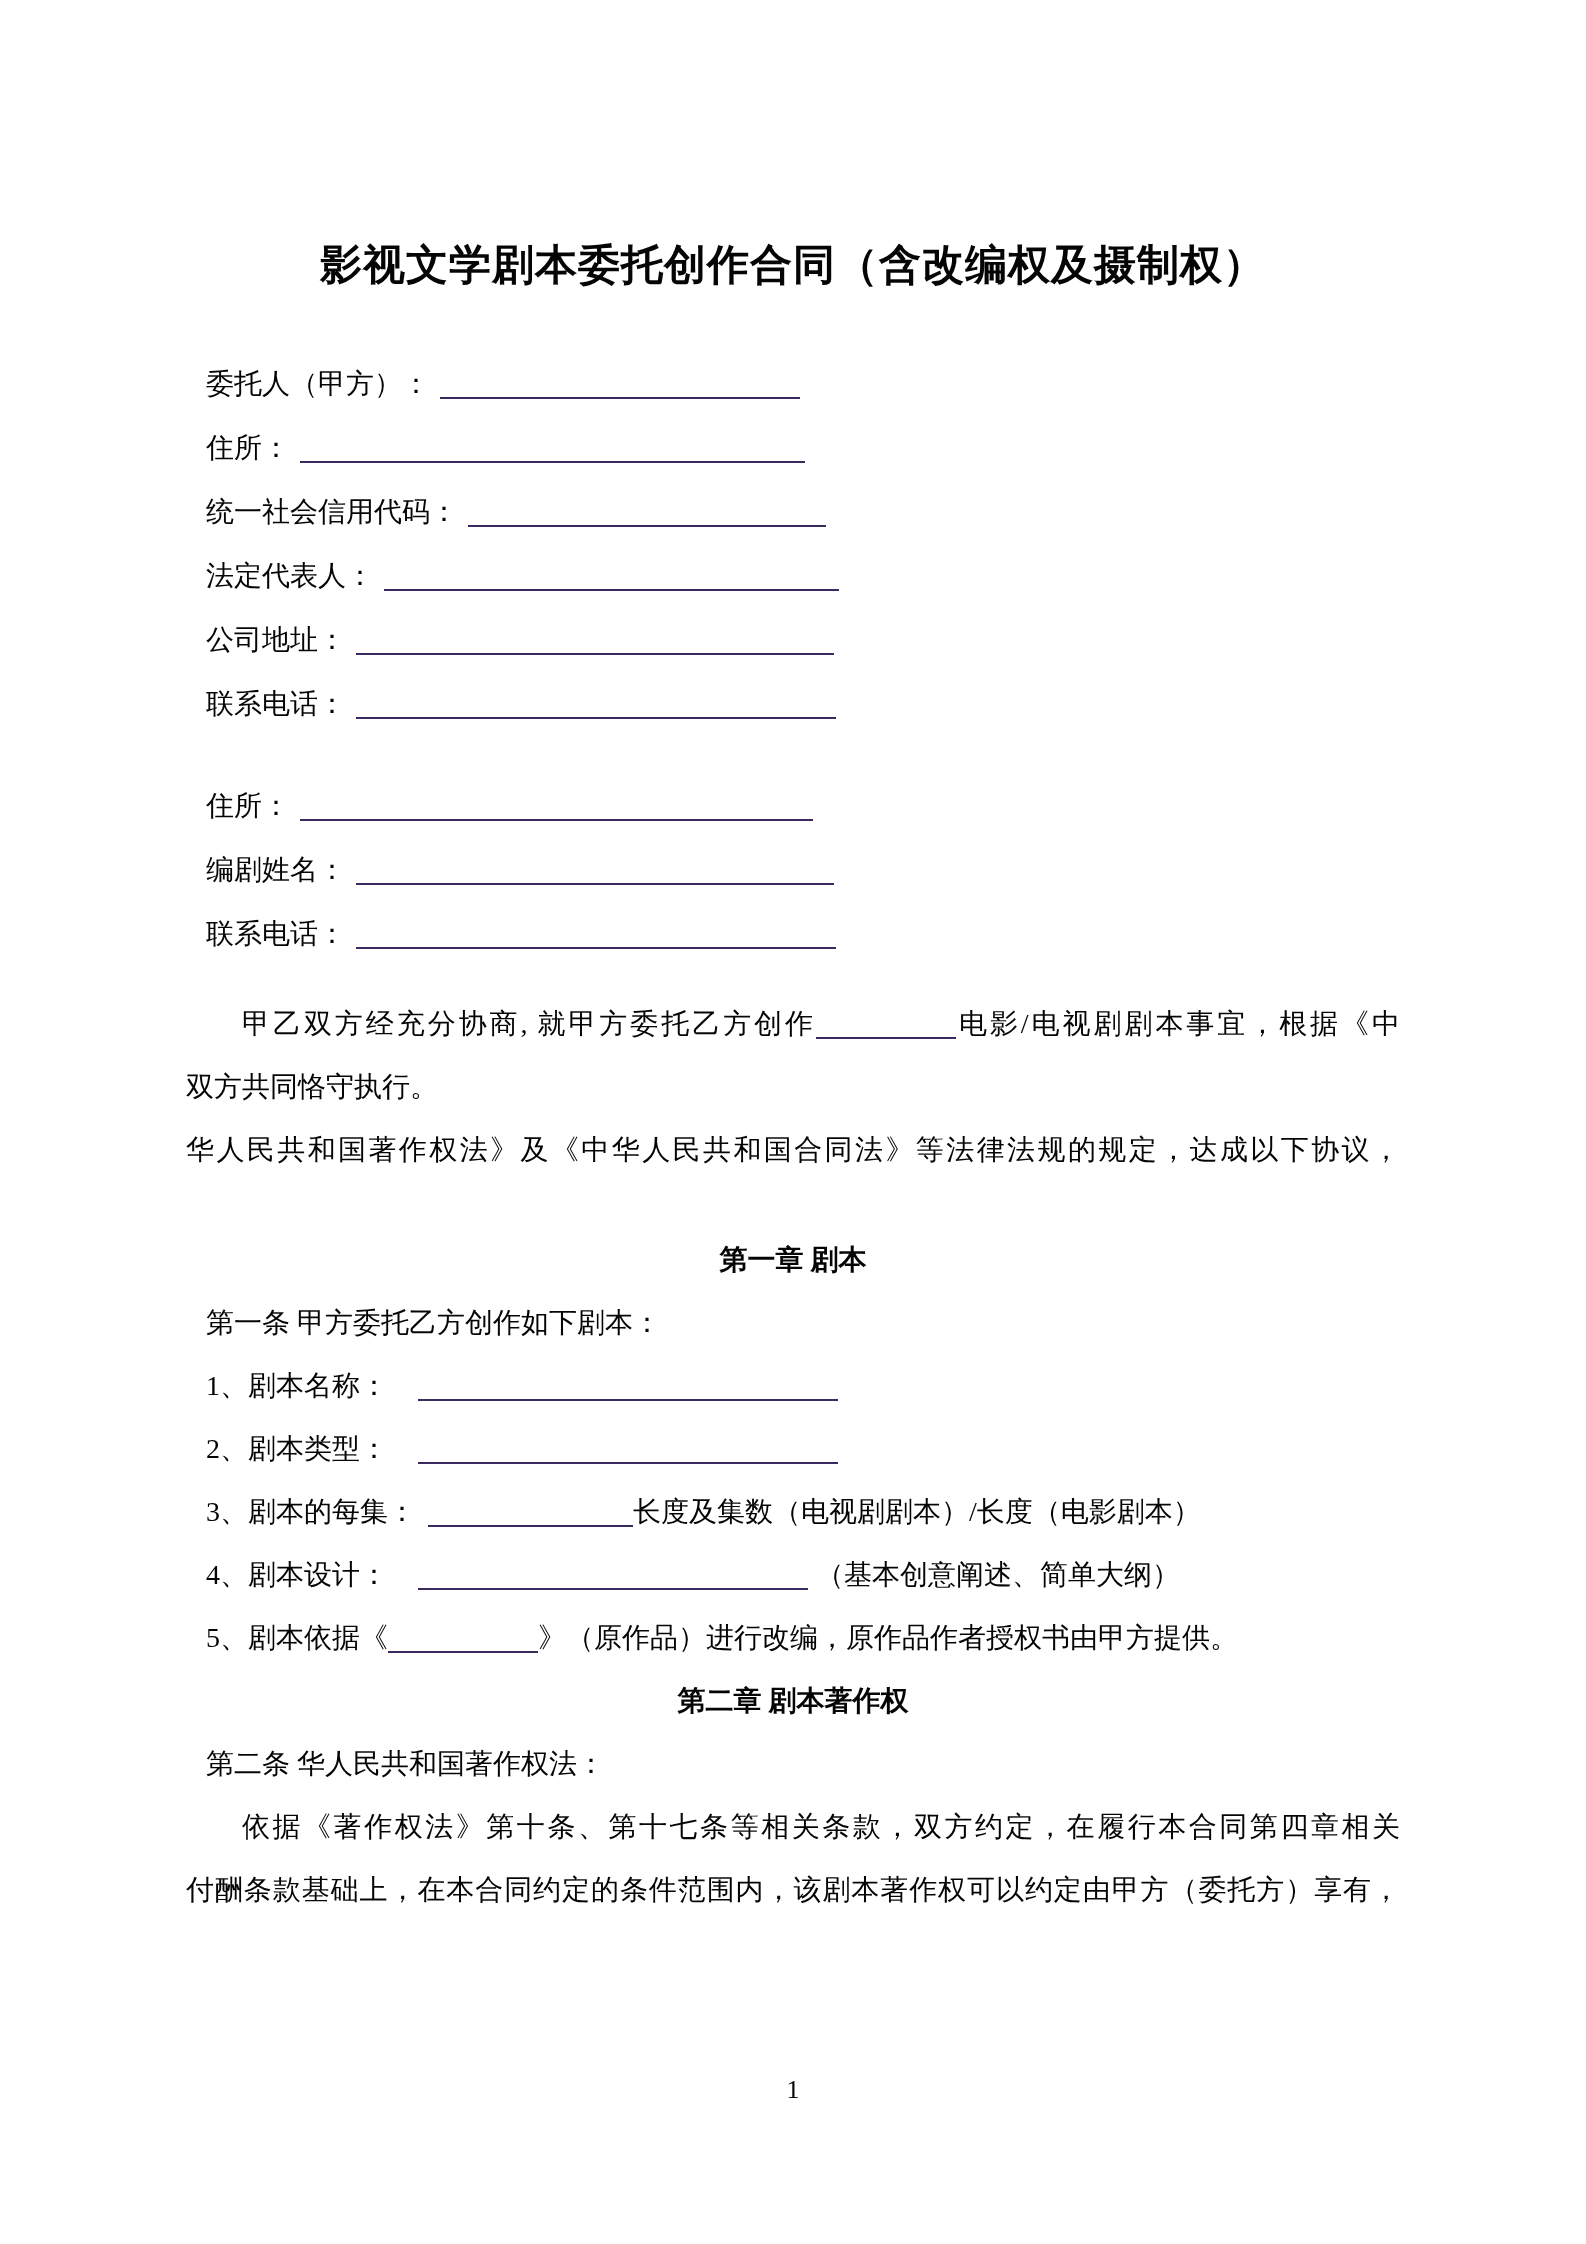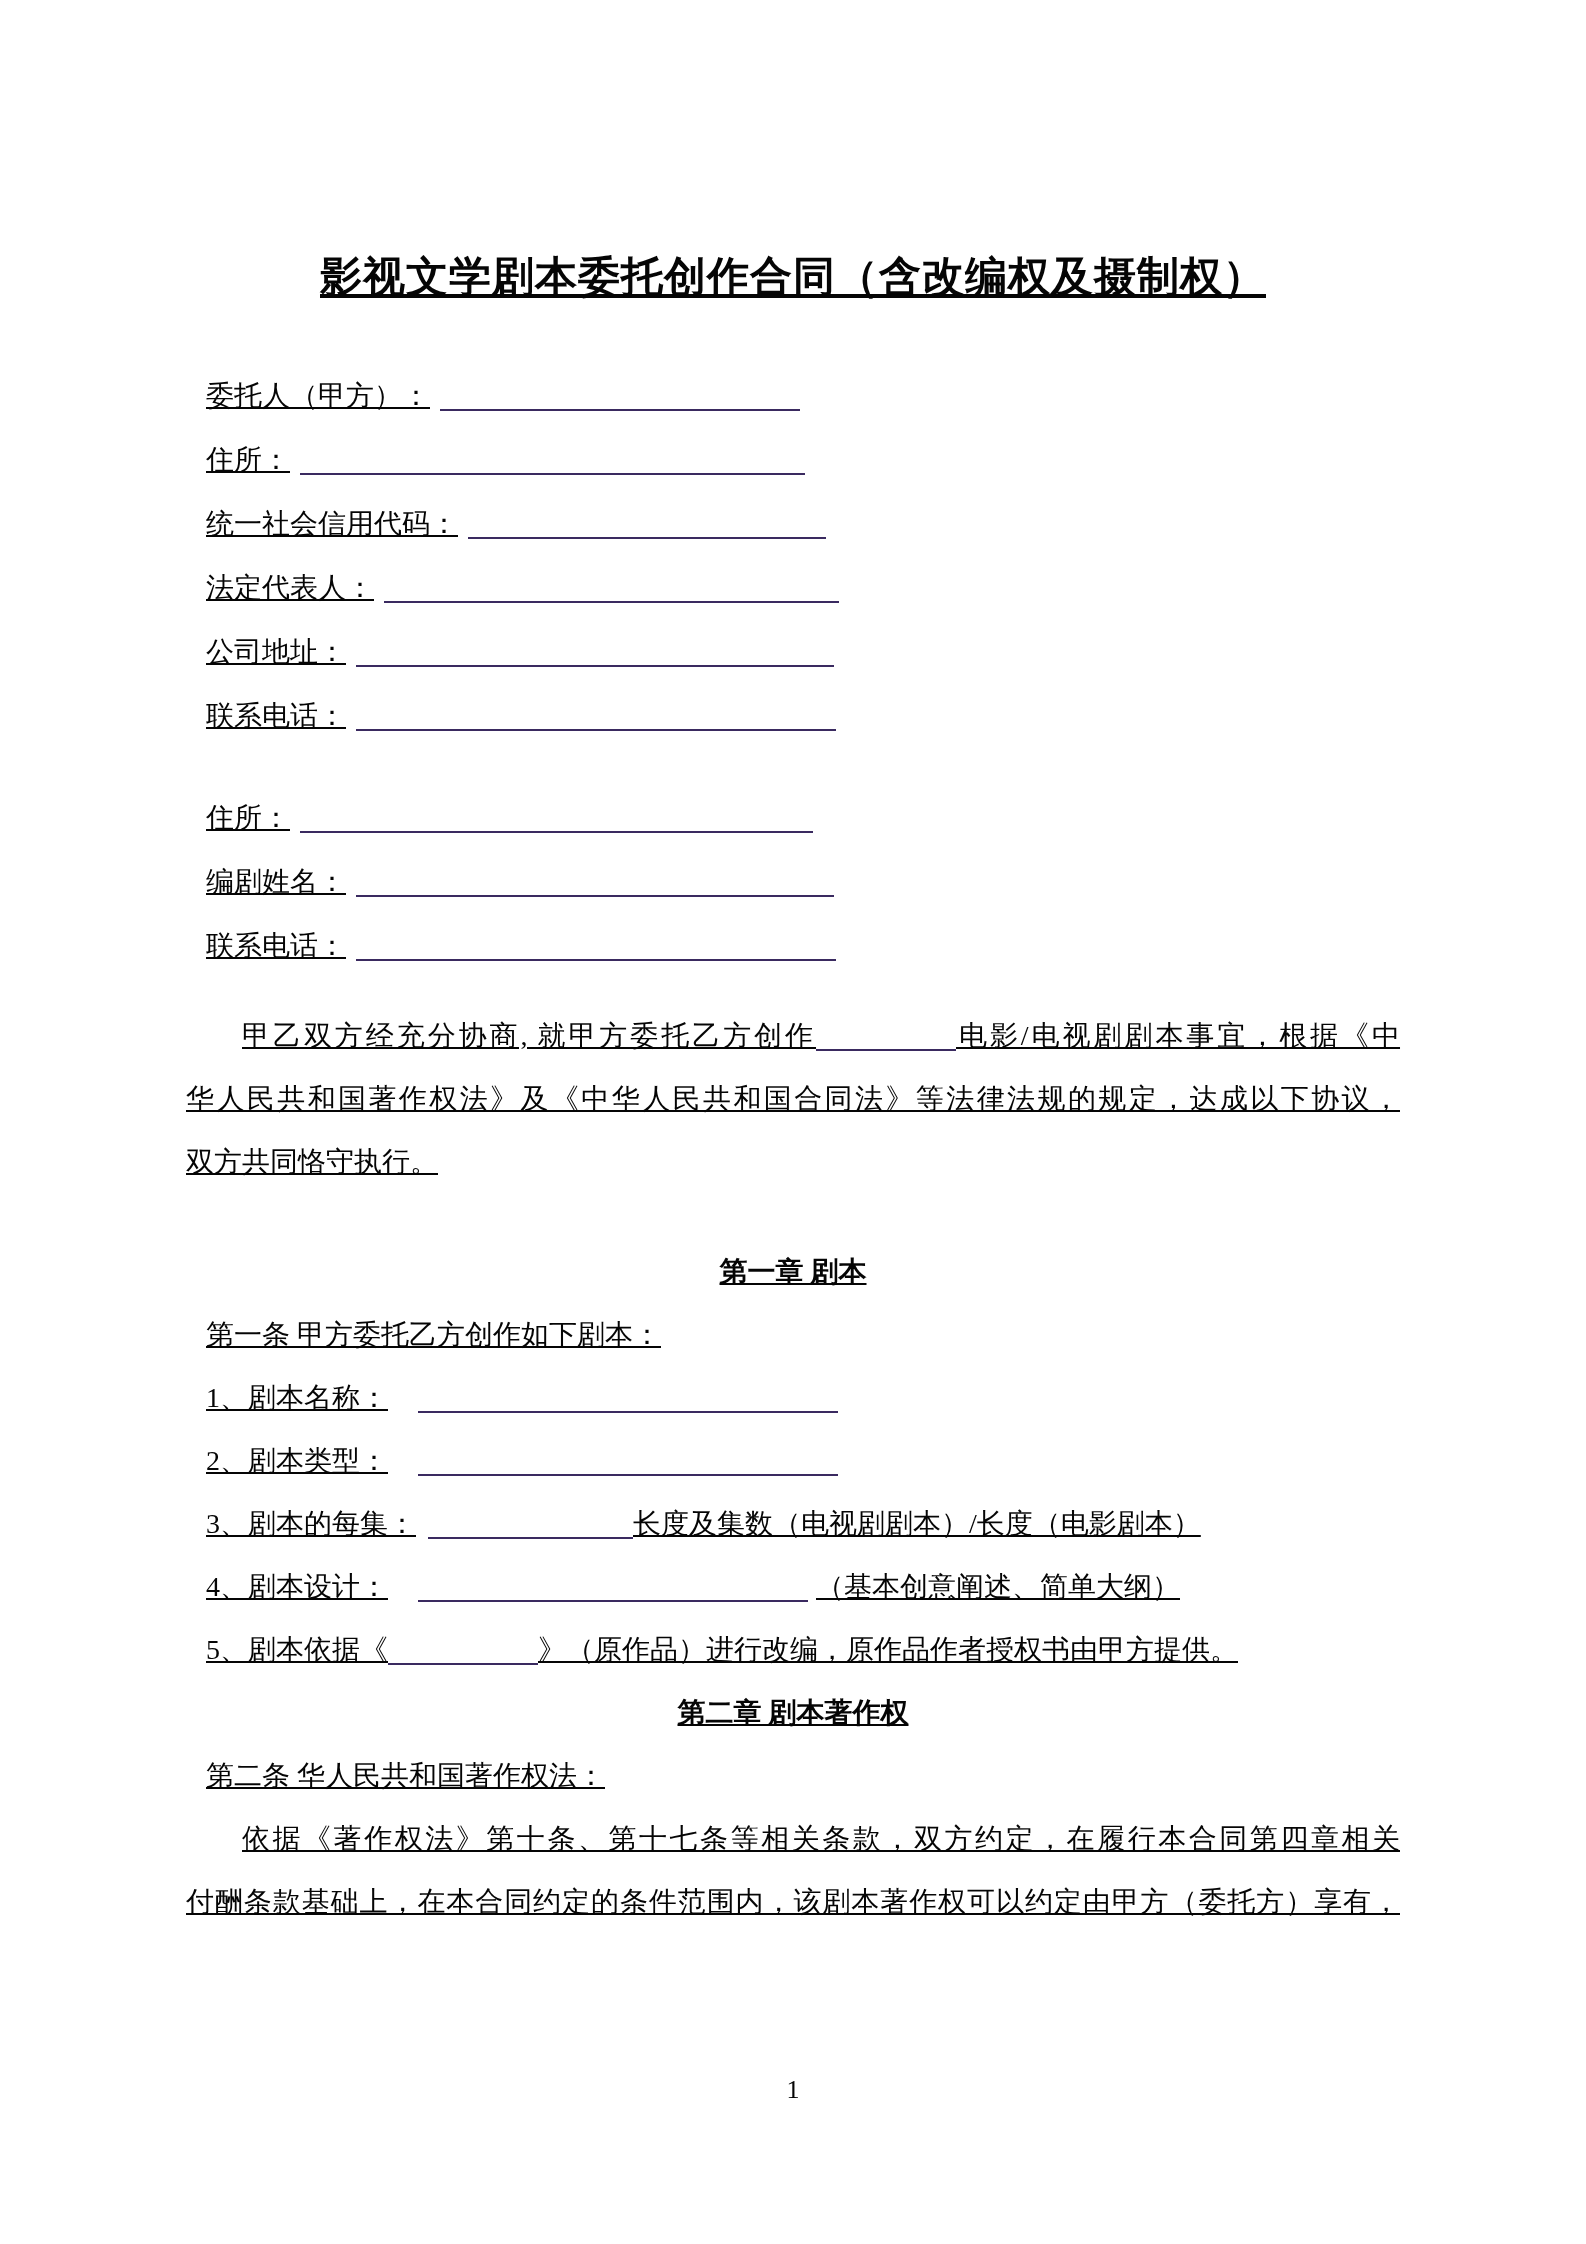--- a/index.html
+++ b/index.html
@@ -5,21 +5,21 @@
   html, body { margin:0; padding:0; background:#ffffff; }
   .page {
     position:relative;
     width:1586px; height:2244px;
     background:#ffffff;
     color:#050505;
     font-family:"Liberation Serif","DejaVu Serif",serif;
     font-size:28px;
     overflow:hidden;
   }
-  .content { padding:12px 186px;text-decoration:underline; }
+  .content { padding:0 186px; }
 
   .doc-title {
     margin:0;
     padding-top:240px;
     text-align:center;
     font-size:42px;
     font-weight:700;
     line-height:1.2;
     letter-spacing:1px;
   }
@@ -70,22 +70,22 @@
     </div>
 
     <div class="fields party-b">
       <div class="field-row"><span>住所：</span><span class="blank" style="width:513px;"></span></div>
       <div class="field-row"><span>编剧姓名：</span><span class="blank" style="width:478px;"></span></div>
       <div class="field-row"><span>联系电话：</span><span class="blank" style="width:480px;"></span></div>
     </div>
 
     <div class="intro">
       <div class="body-line jline indent"><span>甲乙双方经充分协商, 就甲方委托乙方创作</span><span class="blank" style="width:140px;"></span><span>电影/电视剧剧本事宜，根据《中</span></div>
+      <div class="body-line">双方共同恪守执行。</div>
       <div class="body-line jline">华人民共和国著作权法》及《中华人民共和国合同法》等法律法规的规定，达成以下协议，</div>
-      <div class="body-line">双方共同恪守执行。</div>
     </div>
 
     <div class="chapters">
       <div class="chapter-heading">第一章 剧本</div>
       <div class="body-line lead-indent">第一条 甲方委托乙方创作如下剧本：</div>
 
       <div class="body-line lead-indent"><span>1、剧本名称：</span><span class="blank" style="width:420px; margin-left:30px;"></span><span></span></div>
       <div class="body-line lead-indent"><span>2、剧本类型：</span><span class="blank" style="width:420px; margin-left:30px;"></span><span></span></div>
       <div class="body-line lead-indent"><span>3、剧本的每集：</span><span class="blank" style="width:205px; margin-left:12px;"></span><span>长度及集数（电视剧剧本）/长度（电影剧本）</span></div>
       <div class="body-line lead-indent"><span>4、剧本设计：</span><span class="blank" style="width:390px; margin-left:30px; margin-right:8px;"></span><span>（基本创意阐述、简单大纲）</span></div>

